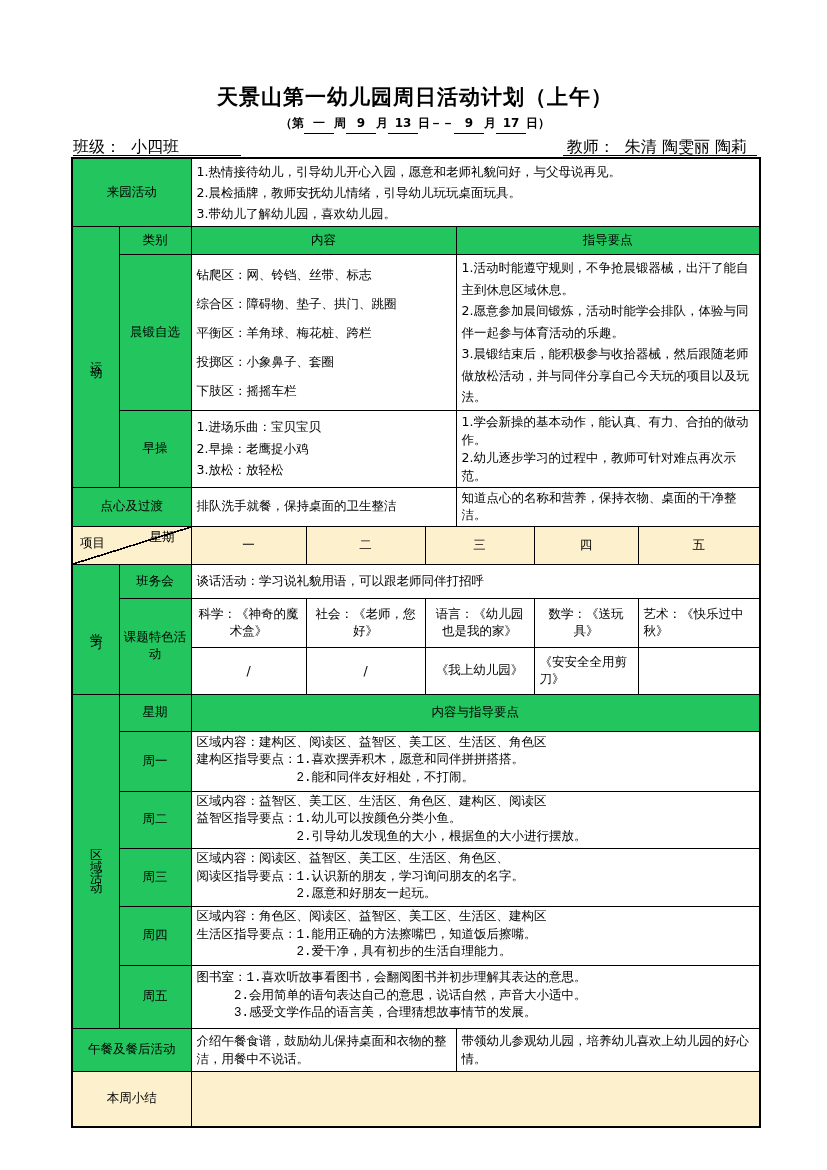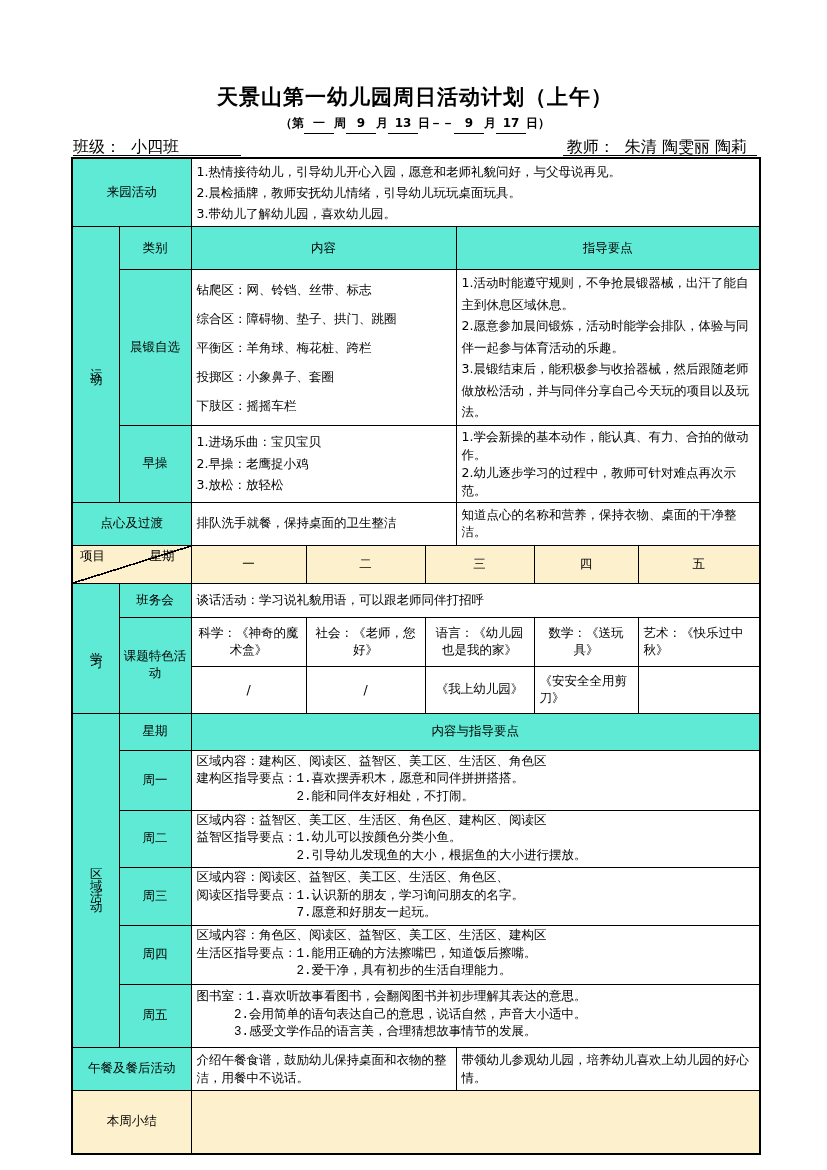--- a/index.html
+++ b/index.html
@@ -42,21 +42,21 @@
     font-size: 12.5px;
   }
   td {
     border: 1px solid #000;
     padding: 2px 5px;
     vertical-align: middle;
     overflow: hidden;
     word-break: break-all;
   }
   td.lbl {
-    background: #5eead4; text-align: center; padding: 2px 1px;
+    background: #22c55e; text-align: center; padding: 2px 1px;
   }
   td.cream { background: #FDF0CC; text-align: center; }
   .vert-wrap { display:flex; justify-content:center; }
   .vert {
     writing-mode: vertical-rl; text-orientation: upright;
     letter-spacing: 6px; display: inline-block;
   }
   .vert.wide { letter-spacing: 11px; }
   .ln { line-height: 17px; }
 
@@ -70,28 +70,28 @@
 
   
   td.diag { position: relative; background:#FDF0CC; padding:0; }
   .diag-line {
     position:absolute; inset:0;
     background: linear-gradient(to bottom right,
       transparent calc(50% - 0.8px), #000 calc(50% - 0.8px),
       #000 calc(50% + 0.8px), transparent calc(50% + 0.8px));
   }
   .diag .top-right { position:absolute; top:2px; right:16px; }
-  .diag .bottom-left { position:absolute; bottom:18px; left:7px; }
+  .diag .bottom-left { position:absolute; bottom:12px; left:7px; }
 
   
-  tr.h65 { height:65px; } tr.h29 { height:43px; } tr.h154 { height:154px; }
+  tr.h65 { height:65px; } tr.h29 { height:28px; } tr.h154 { height:154px; }
   tr.h38 { height:38px; } tr.h34 { height:34px; } tr.h49 { height:49px; }
   tr.h47 { height:47px; } tr.h37 { height:37px; } tr.h60 { height:60px; }
   tr.h57 { height:57px; } tr.h53 { height:53px; } tr.h59 { height:59px; }
-  tr.h63 { height:63px; } tr.h43 { height:43px; } tr.h56 { height:64px; }
+  tr.h63 { height:63px; } tr.h43 { height:43px; } tr.h56 { height:56px; }
 </style>
 </head>
 <body>
 
 <div class="page">
 
   <h1 class="doc-title">天景山第一幼儿园周日活动计划（上午）</h1>
 
   <div class="doc-subtitle">
     <span>（第</span><span class="blank">一</span><span>周</span><span class="blank">9</span><span>月</span><span class="blank">13</span><span>日－－</span><span class="blank">9</span><span>月</span><span class="blank">17</span><span>日）</span>
@@ -240,21 +240,21 @@
         <div class="ln">益智区指导要点：1.幼儿可以按颜色分类小鱼。</div>
         <div class="ln">　　　　　　　　2.引导幼儿发现鱼的大小，根据鱼的大小进行摆放。</div>
       </td>
     </tr>
 
     <tr class="h53 r-day">
       <td class="lbl">周三</td>
       <td colspan="6">
         <div class="ln">区域内容：阅读区、益智区、美工区、生活区、角色区、</div>
         <div class="ln">阅读区指导要点：1.认识新的朋友，学习询问朋友的名字。</div>
-        <div class="ln">　　　　　　　　7.愿意和好朋友一起玩。</div>
+        <div class="ln">　　　　　　　　2.愿意和好朋友一起玩。</div>
       </td>
     </tr>
 
     <tr class="h59 r-day">
       <td class="lbl">周四</td>
       <td colspan="6">
         <div class="ln">区域内容：角色区、阅读区、益智区、美工区、生活区、建构区</div>
         <div class="ln">生活区指导要点：1.能用正确的方法擦嘴巴，知道饭后擦嘴。</div>
         <div class="ln">　　　　　　　　2.爱干净，具有初步的生活自理能力。</div>
       </td>

